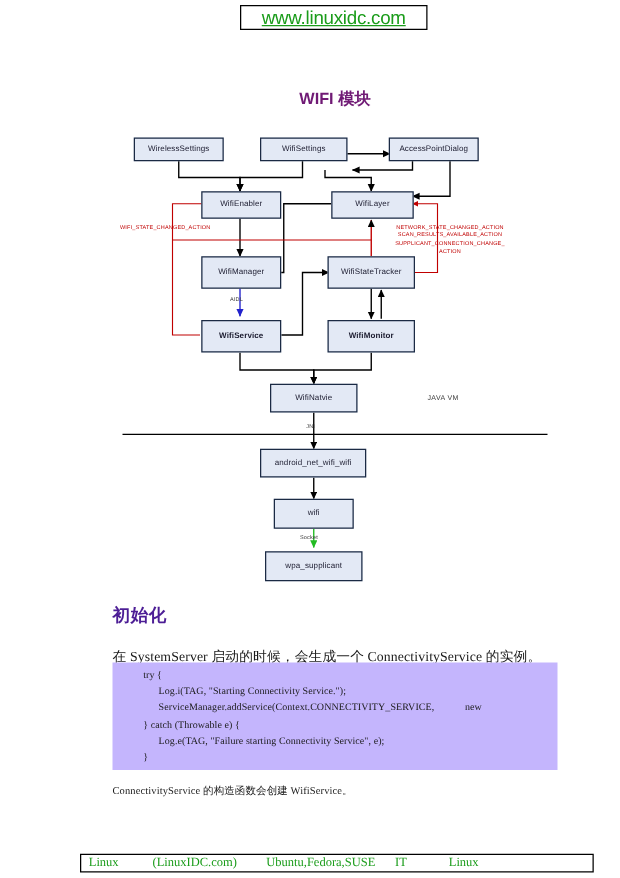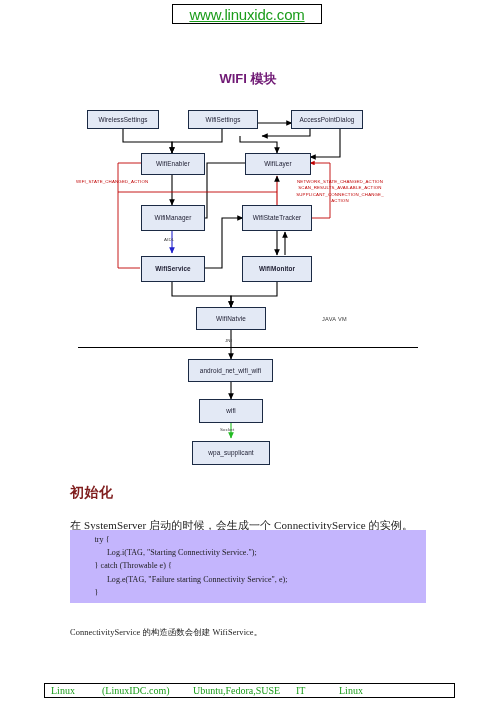--- a/index.html
+++ b/index.html
@@ -11,20 +11,21 @@
     width: 496px;
     height: 702px;
     position: relative;
     font-family: "Liberation Serif", serif;
     color: #000;
     overflow: hidden;
   }
   .page {
     position: absolute;
     inset: 0;
+    margin-left: 20px;
   }
 
   
   #site-link-box {
     position: absolute;
     left: 172px;
     top: 4px;
     width: 150px;
     height: 20px;
     border: 1px solid #000;
@@ -116,21 +117,21 @@
   }
 
   
   #section-heading {
     position: absolute;
     left: 70px;
     top: 484px;
     font-family: "Liberation Sans", sans-serif;
     font-weight: bold;
     font-size: 14px;
-    color: #7f1d1d;
+    color: #4c1d95;
     letter-spacing: 0.5px;
   }
   #intro-paragraph {
     position: absolute;
     left: 70px;
     top: 518px;
     width: 370px;
     font-size: 11px;
     color: #1a1a1a;
     letter-spacing: 0.1px;
@@ -298,20 +299,21 @@
     <div class="vm-label" style="left:322px; top:316px;">JAVA VM</div>
     <div id="layer-divider"></div>
   </div>
 
   <div id="section-heading">初始化</div>
   <div id="intro-paragraph">在 SystemServer 启动的时候，会生成一个 ConnectivityService 的实例。</div>
 
   <div id="code-block">
     <div class="code-line">            try {</div>
     <div class="code-line">                  Log.i(TAG, "Starting Connectivity Service.");</div>
+    <div class="code-line">                  ServiceManager.addService(Context.CONNECTIVITY_SERVICE,            new</div>
     <div class="code-line">            } catch (Throwable e) {</div>
     <div class="code-line">                  Log.e(TAG, "Failure starting Connectivity Service", e);</div>
     <div class="code-line">            }</div>
   </div>
 
   <div id="closing-paragraph">ConnectivityService 的构造函数会创建 WifiService。</div>
 
   <div id="footer-box">
     <div class="footer-row">
       <span class="fcell" style="left:6px;">Linux</span>

